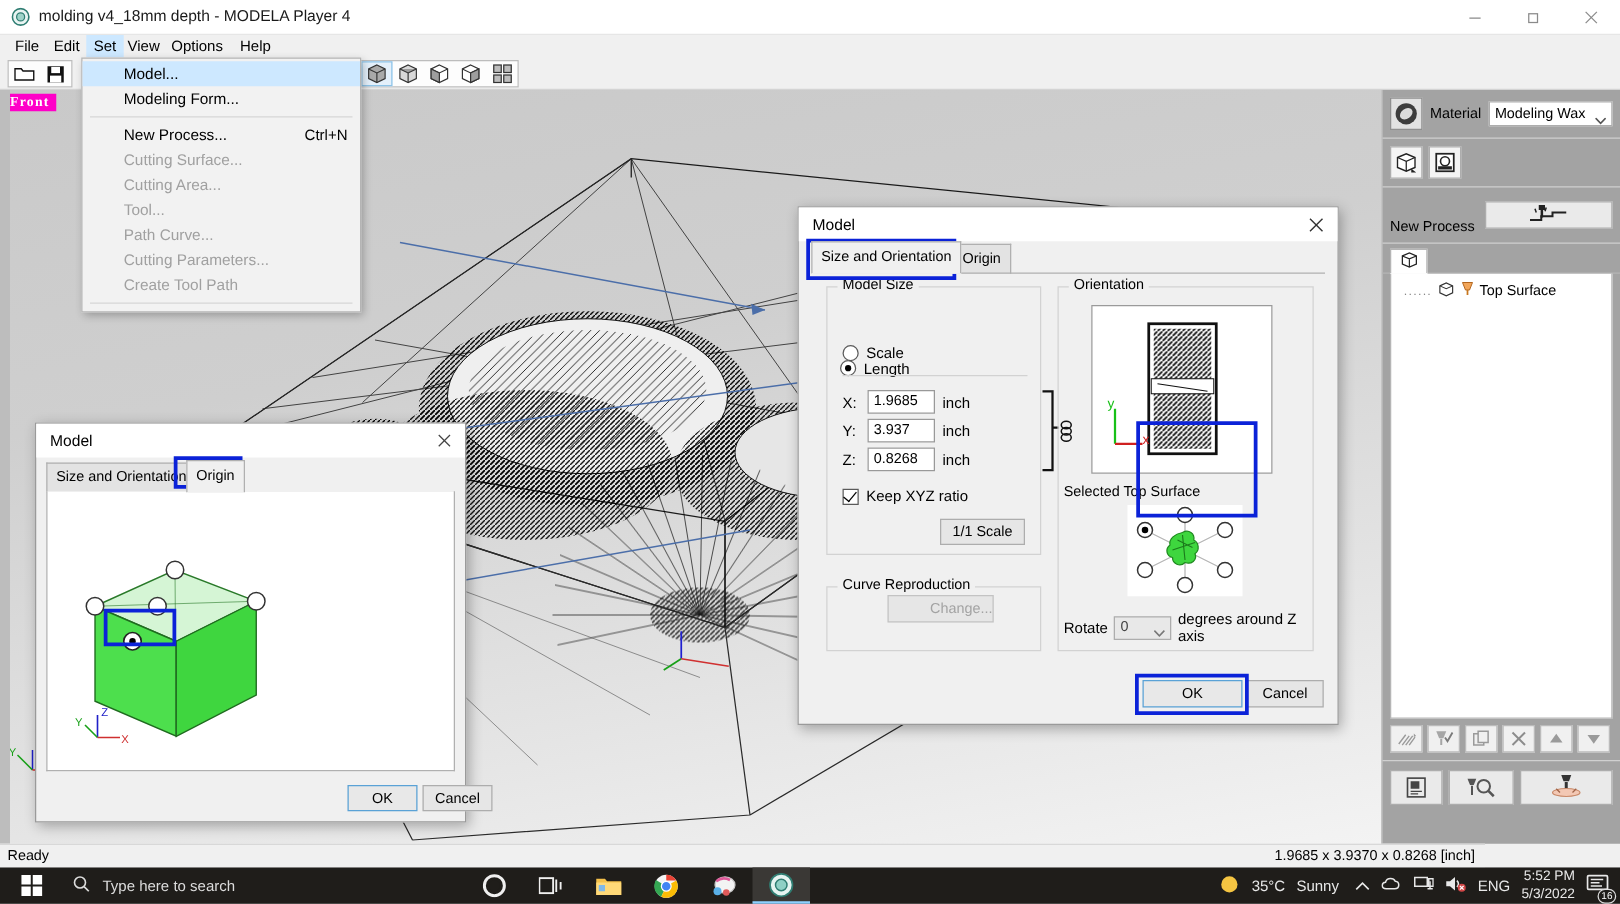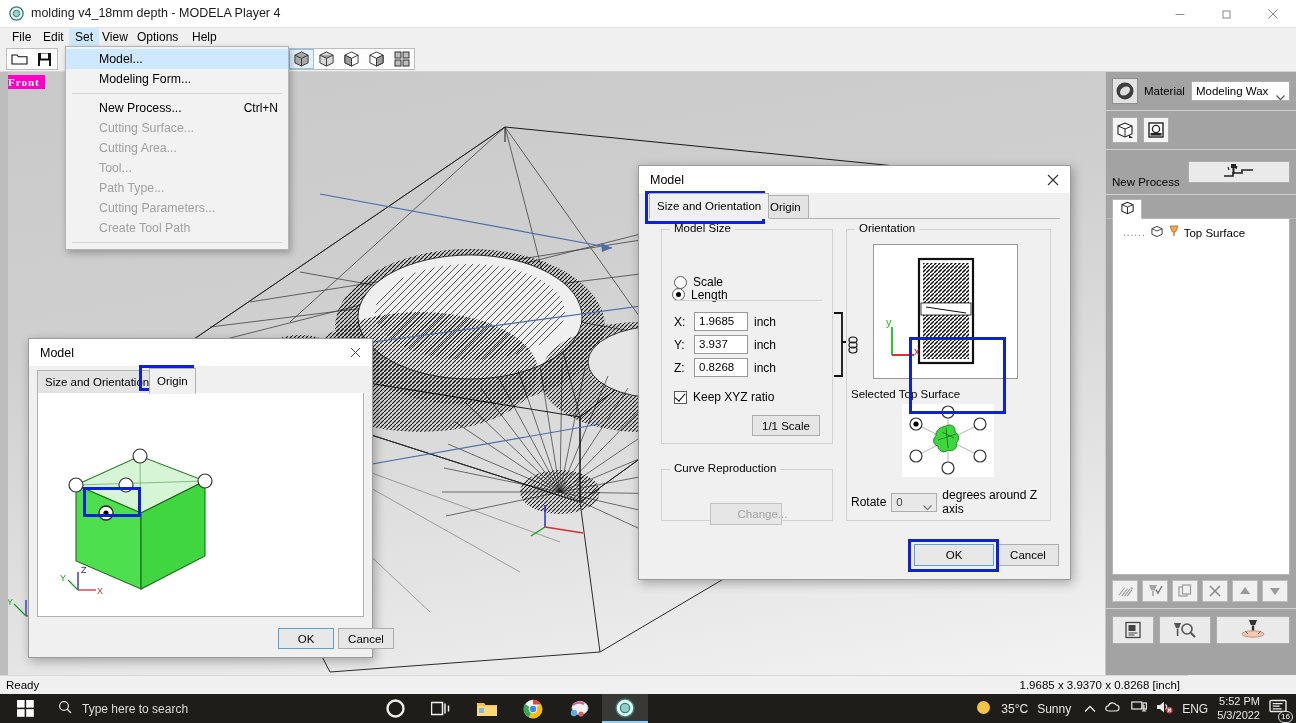--- a/index.html
+++ b/index.html
@@ -465,21 +465,21 @@
     <div class="ditem hl">Model...</div>
     <div class="ditem">Modeling Form...</div>
     <div class="dsep"></div>
     <div class="ditem">
       <span>New Process...</span>
       <span class="accel">Ctrl+N</span>
     </div>
     <div class="ditem dis">Cutting Surface...</div>
     <div class="ditem dis">Cutting Area...</div>
     <div class="ditem dis">Tool...</div>
-    <div class="ditem dis">Path Type...</div>
+    <div class="ditem dis">Path Curve...</div>
     <div class="ditem dis">Cutting Parameters...</div>
     <div class="ditem dis">Create Tool Path</div>
     <div class="dsep"></div>
   </div>
 
   <div class="dialog" style="left:28px; top:338px; width:345px; height:320px; z-index:45;">
     <div class="dlg-title">
       <span class="t">Model</span>
       <div class="dlg-close">
         <svg width="11" height="11" viewBox="0 0 11 11">
@@ -588,21 +588,21 @@
       <div style="position:absolute;left:12px;top:160px;display:flex;align-items:center;gap:6px;">
         <span class="cbox on"></span>
         <span>Keep XYZ ratio</span>
       </div>
 
       <div class="btn" style="position:absolute;right:12px;top:185px;width:68px;height:21px;">1/1 Scale</div>
     </div>
 
     <div class="group" style="left:22px; top:303px; width:172px; height:52px;">
       <span class="glabel">Curve Reproduction</span>
-      <div class="btn dis" style="position:absolute;left:48px;top:33px;width:72px;height:22px;padding-left:33px;">Change...</div>
+      <div class="btn dis" style="position:absolute;left:48px;top:6px;width:85px;height:22px;padding-left:33px;">Change...</div>
     </div>
 
     <div class="group" style="left:207px; top:63px; width:205px; height:292px;">
       <span class="glabel">Orientation</span>
 
       <div style="position:absolute;left:26px;top:14px;width:145px;height:135px;background:#fff;border:1px solid #9a9a9a;">
         <svg width="143" height="133" viewBox="0 0 143 133" style="position:absolute;left:0;top:0">
           <defs>
             <pattern id="mshv" width="4" height="4" patternUnits="userSpaceOnUse">
               <path d="M0 4 L4 0" stroke="#000" stroke-width="1.3" fill="none"></path>

